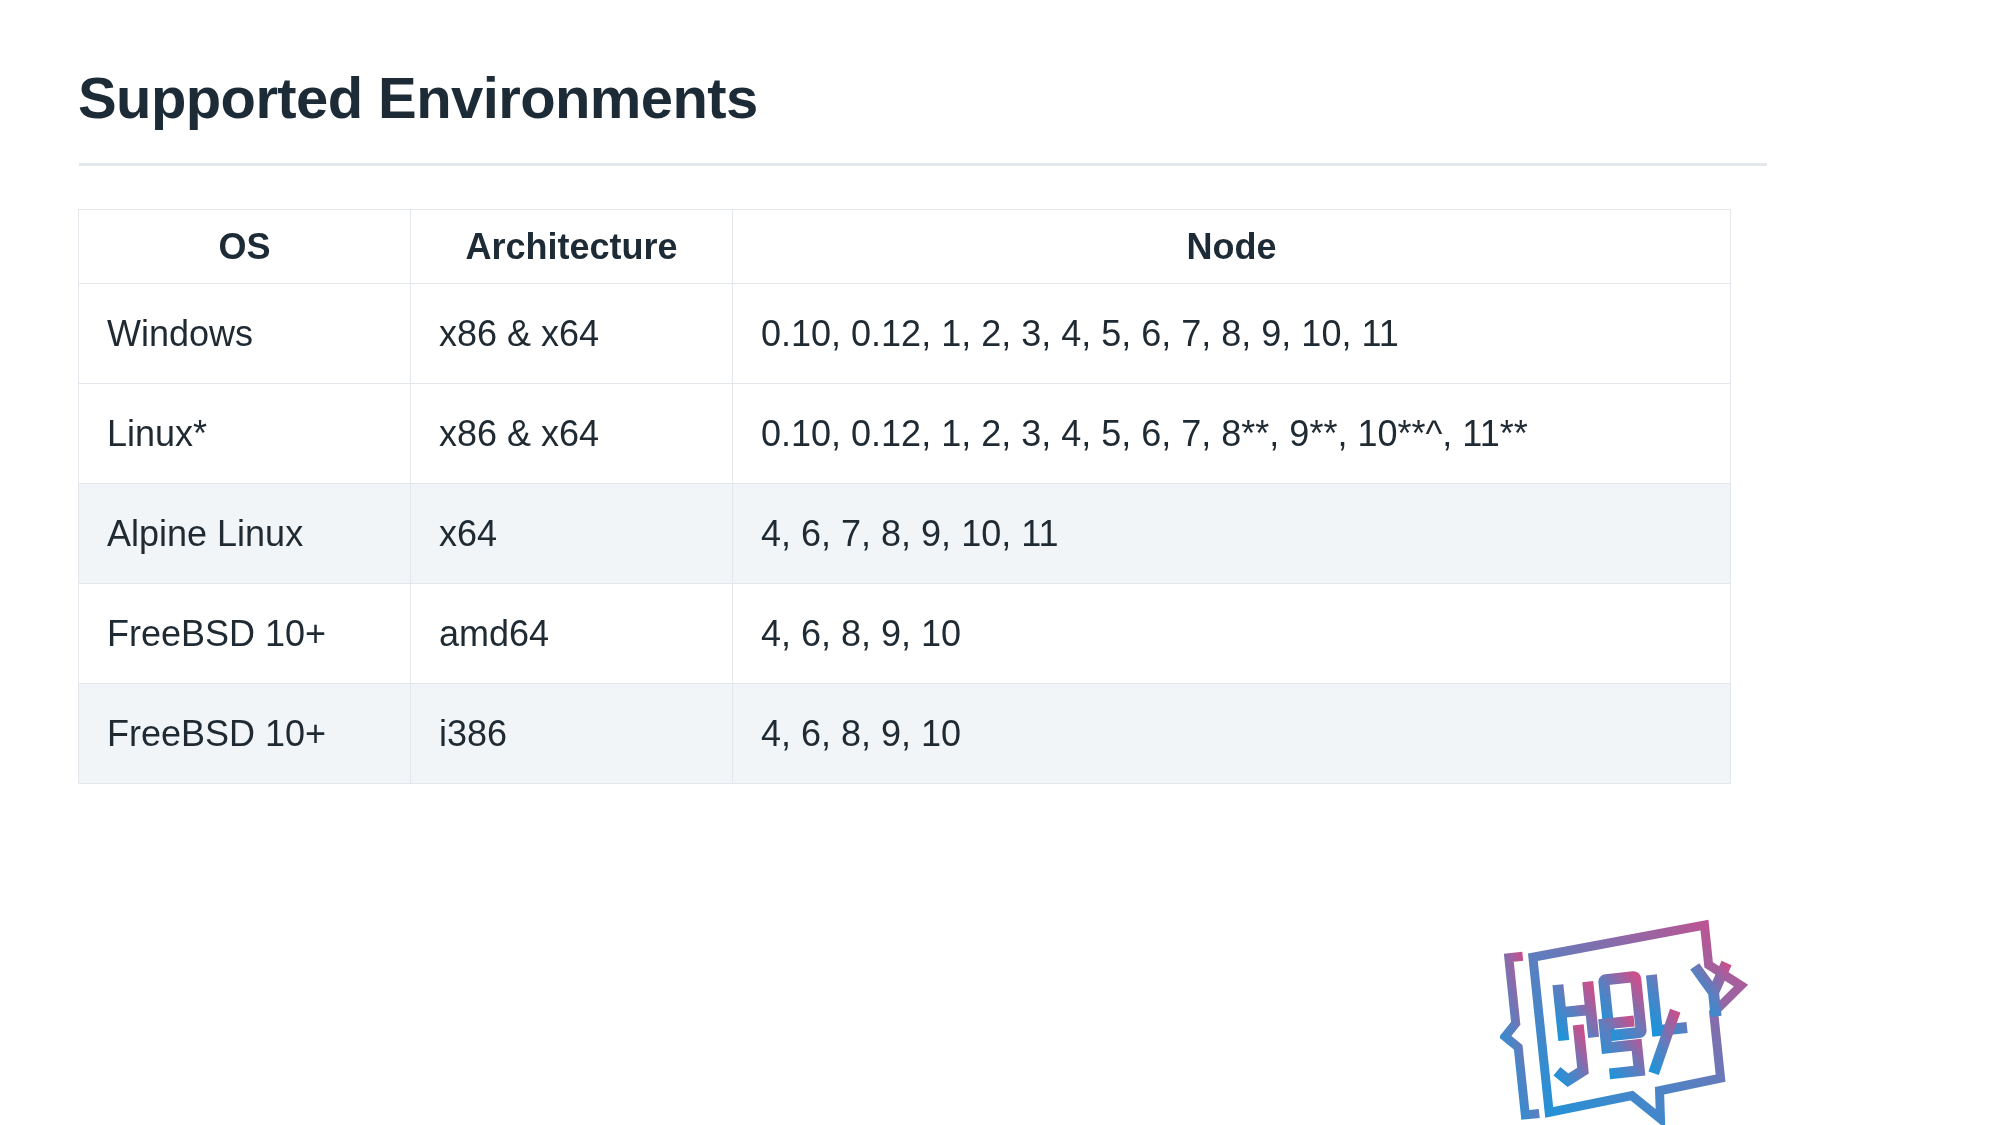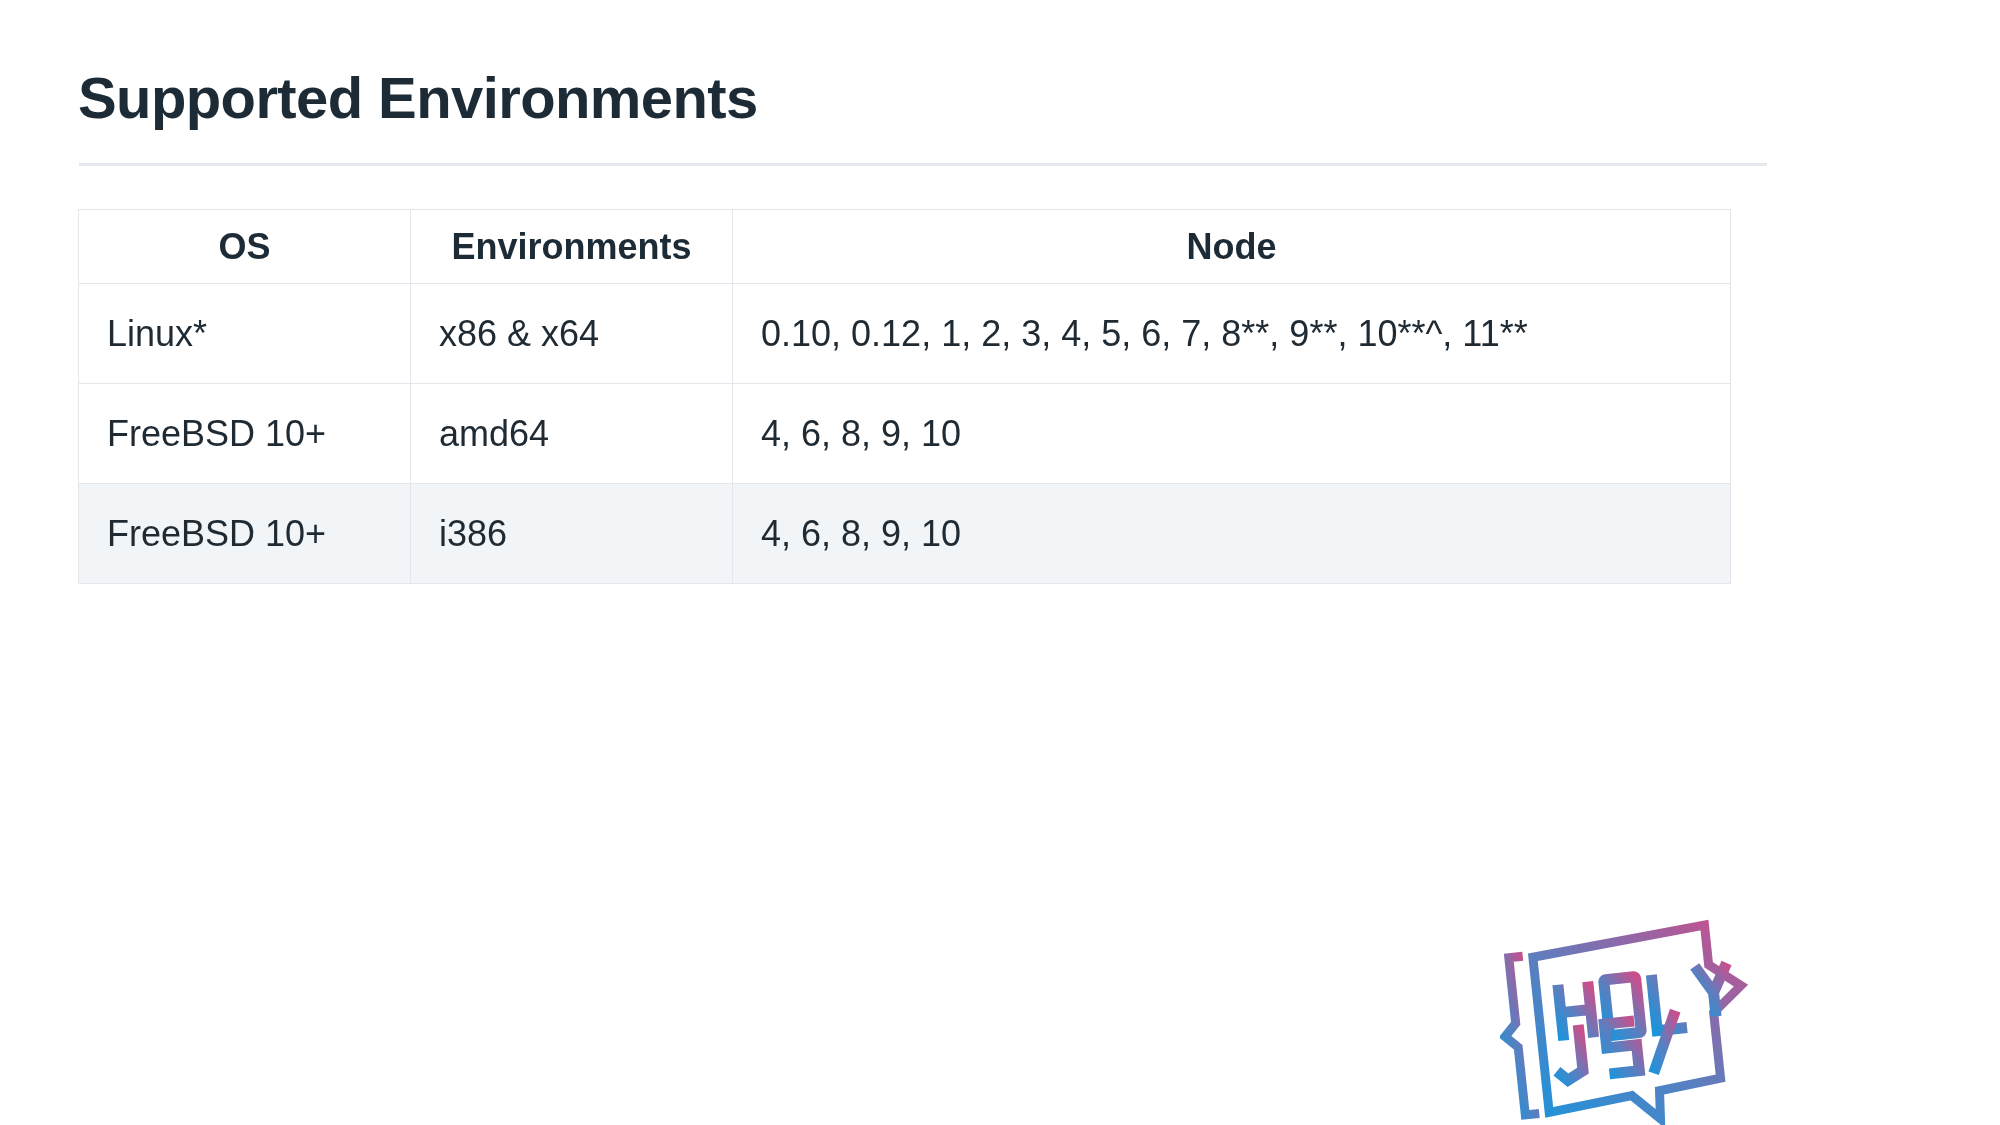--- a/index.html
+++ b/index.html
@@ -121,29 +121,39 @@
     <div class="table-wrap">
       <table class="env-table">
         <colgroup>
           <col class="col-os">
           <col class="col-arch">
           <col class="col-node">
         </colgroup>
         <thead>
           <tr>
             <th>OS</th>
-            <th>Environments</th>
+            <th>Architecture</th>
             <th>Node</th>
           </tr>
         </thead>
         <tbody>
+          <tr>
+            <td>Windows</td>
+            <td>x86 &amp; x64</td>
+            <td>0.10, 0.12, 1, 2, 3, 4, 5, 6, 7, 8, 9, 10, 11</td>
+          </tr>
           <tr>
             <td>Linux*</td>
             <td>x86 &amp; x64</td>
             <td>0.10, 0.12, 1, 2, 3, 4, 5, 6, 7, 8**, 9**, 10**^, 11**</td>
+          </tr>
+          <tr class="striped">
+            <td>Alpine Linux</td>
+            <td>x64</td>
+            <td>4, 6, 7, 8, 9, 10, 11</td>
           </tr>
           <tr>
             <td>FreeBSD 10+</td>
             <td>amd64</td>
             <td>4, 6, 8, 9, 10</td>
           </tr>
           <tr class="striped">
             <td>FreeBSD 10+</td>
             <td>i386</td>
             <td>4, 6, 8, 9, 10</td>

